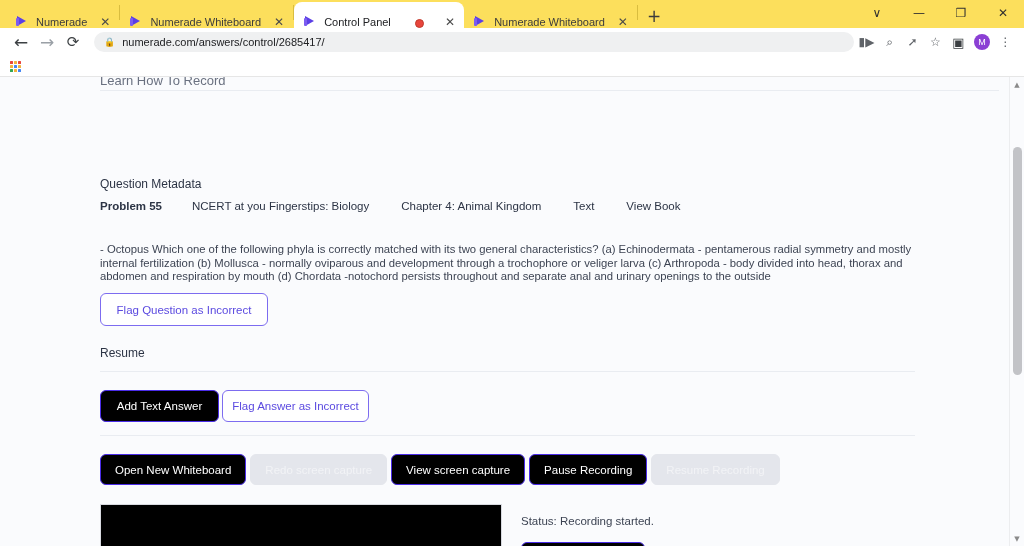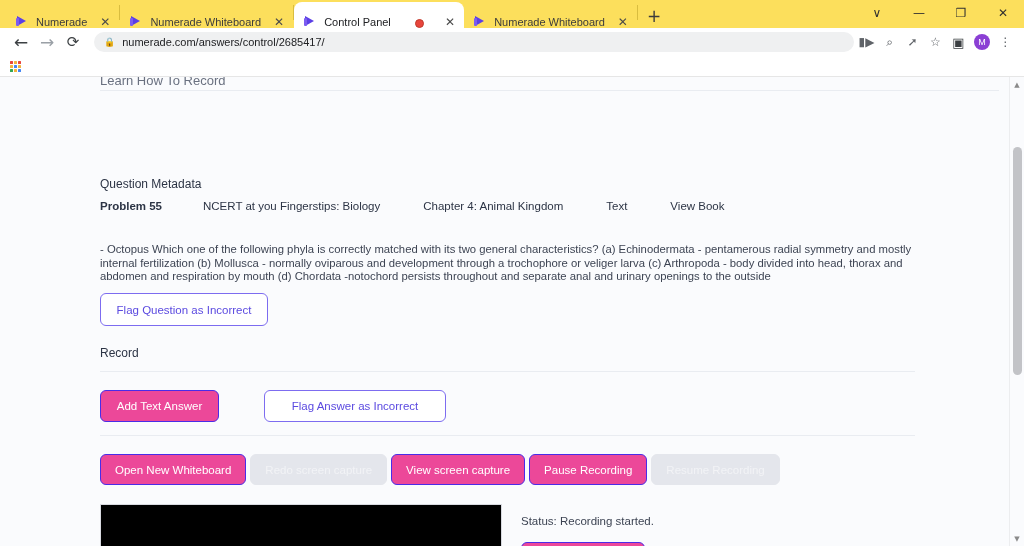--- a/index.html
+++ b/index.html
@@ -127,55 +127,55 @@
     position: absolute; top: -4px; left: 100px; font-size: 13px; color: #6a7180;
     white-space: nowrap;
   }
   .hr-top {
     position: absolute; top: 13px; left: 100px; right: 10px; height: 1px; background: #e9ecf1;
   }
 
   .section-label { font-size: 12px; color: #2c3445; }
   .meta-block { position: absolute; top: 100px; left: 100px; }
   .meta-row {
-    display: flex; align-items: baseline; gap: 15px; margin-top: 9px;
+    display: flex; align-items: baseline; gap: 4px; margin-top: 9px;
     font-size: 11.5px; color: #2c3445;
   }
   .meta-row .m { margin-right: 28px; }
   .meta-row .m.bold { font-weight: bold; margin-right: 26px; }
   .meta-row .m:last-child { margin-right: 0; }
 
   .qtext {
     position: absolute; top: 166px; left: 100px; right: 94px;
     font-size: 11.3px; line-height: 13.6px; color: #3d4453;
   }
 
   .btn {
     font-size: 11.5px; border-radius: 6px; display: inline-flex;
     align-items: center; justify-content: center; white-space: nowrap;
     font-family: "Liberation Sans", sans-serif;
   }
   .btn-outline {
     background: #ffffff; border: 1px solid #7d6cf0; color: #5b4ae0;
   }
-  .btn-solid { background: #ec4899; border: 1px solid #4a2ce8; color: #ffffff; }
+  .btn-solid { background: #000000; border: 1px solid #4a2ce8; color: #ffffff; }
   .btn-disabled { background: #e4e6ec; border: 1px solid #e4e6ec; color: #f2f3f6; }
 
   .flag-q {
     position: absolute; top: 216px; left: 100px; width: 168px; height: 33px;
   }
 
   .answer-label { position: absolute; top: 269px; left: 100px; }
   .hr-answer {
     position: absolute; top: 294px; left: 100px; right: 94px; height: 1px; background: #e9ecf1;
   }
 
   .answer-btns { position: absolute; top: 313px; left: 100px; display: flex; gap: 3px; }
   .answer-btns .b1 { width: 119px; height: 32px; }
-  .answer-btns .b2 { width: 182px; height: 32px; margin-left: 42px; }
+  .answer-btns .b2 { width: 147px; height: 32px; }
 
   .hr-rec {
     position: absolute; top: 358px; left: 100px; right: 94px; height: 1px; background: #e9ecf1;
   }
 
   .rec-btns { position: absolute; top: 377px; left: 100px; display: flex; gap: 4px; }
   .rec-btns .btn { height: 31px; padding: 0 14px; }
 
   .video {
     position: absolute; top: 427px; left: 100px; width: 402px; height: 119px;
@@ -296,21 +296,21 @@
           <span class="m">Chapter 4: Animal Kingdom</span>
           <span class="m">Text</span>
           <span class="m">View Book</span>
         </div>
       </div>
 
       <div class="qtext">- Octopus Which one of the following phyla is correctly matched with its two general characteristics? (a) Echinodermata - pentamerous radial symmetry and mostly internal fertilization (b) Mollusca - normally oviparous and development through a trochophore or veliger larva (c) Arthropoda - body divided into head, thorax and abdomen and respiration by mouth (d) Chordata -notochord persists throughout and separate anal and urinary openings to the outside</div>
 
       <div class="btn btn-outline flag-q">Flag Question as Incorrect</div>
 
-      <div class="section-label answer-label">Record</div>
+      <div class="section-label answer-label">Resume</div>
       <div class="hr-answer"></div>
 
       <div class="answer-btns">
         <div class="btn btn-solid b1">Add Text Answer</div>
         <div class="btn btn-outline b2">Flag Answer as Incorrect</div>
       </div>
 
       <div class="hr-rec"></div>
 
       <div class="rec-btns">

